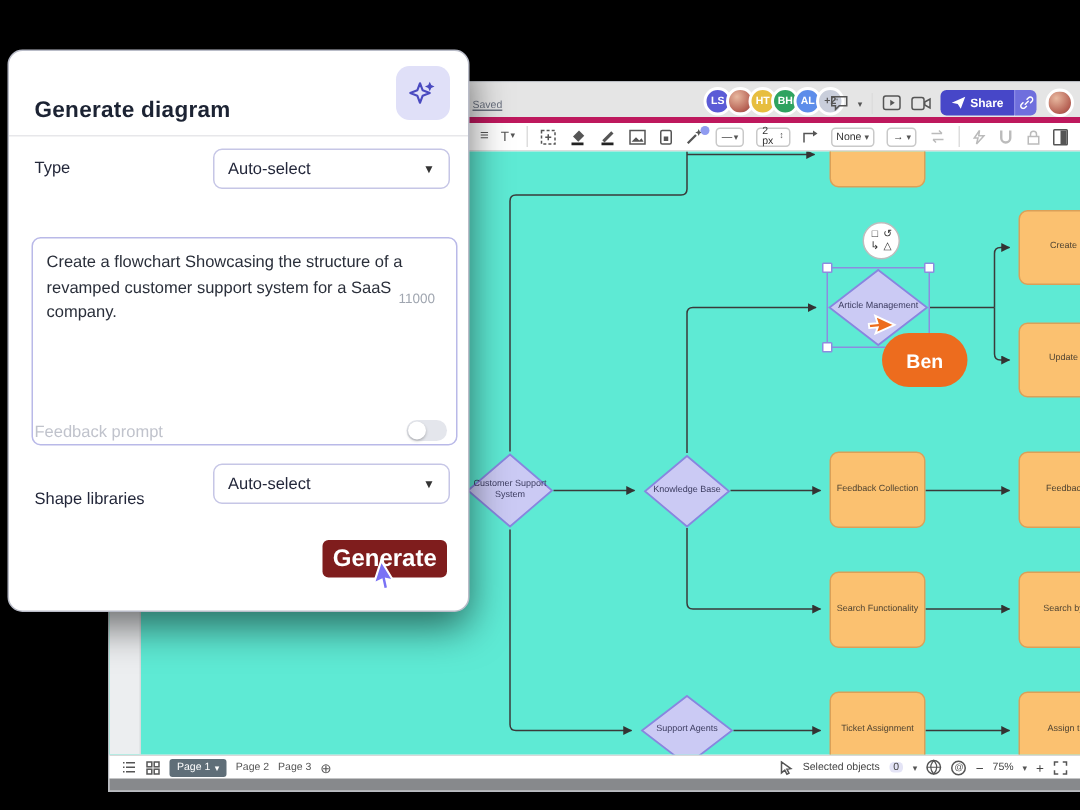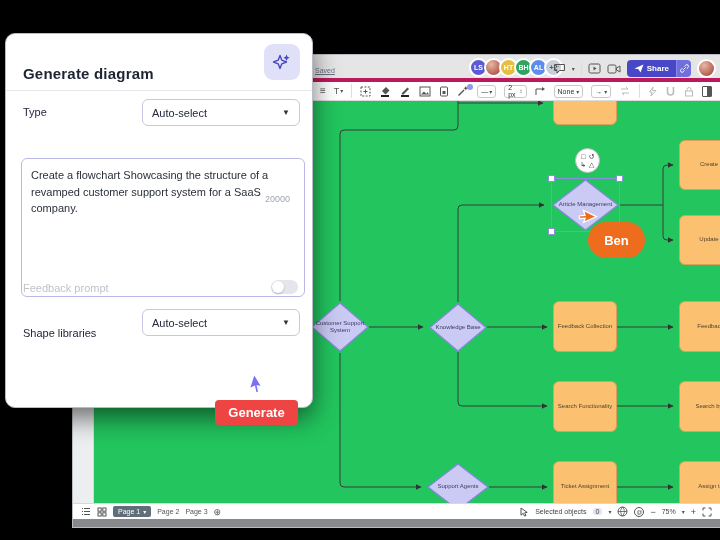--- a/index.html
+++ b/index.html
@@ -40,21 +40,21 @@
   .caret { font-size:6px; color:#555; }
   .wand-wrap { position:relative; }
   .wand-dot { position:absolute; right:-4px; top:-1px; width:6px; height:6px;
     border-radius:50%; background:#8f9bf0; }
   .panel-ic { margin-left:auto; margin-right:8px; width:12px; height:11px;
     border:1px solid #555; border-radius:1px; position:relative; }
   .panel-ic::after { content:""; position:absolute; right:0; top:0; bottom:0; width:4px;
     background:#555; }
 
   
-  .app-main { position:relative; height:402px; overflow:hidden; background:#22c55e; }
+  .app-main { position:relative; height:402px; overflow:hidden; background:#5eead4; }
   .left-strip { position:absolute; left:0; top:0; bottom:0; width:21px; background:#eceef0;
     border-right:1px solid #d9dbdd; z-index:2; }
   .edges { position:absolute; left:0; top:0; z-index:1; }
   .node { position:absolute; background:#fbc170; border:1px solid #daa058; border-radius:6px;
     display:flex; align-items:center; justify-content:center; text-align:center;
     font-size:6px; color:#504432; line-height:1.3; padding:2px; white-space:normal; z-index:3; }
   .node.clip { white-space:nowrap; overflow:hidden; }
   .diamond { position:absolute; z-index:3; }
   .diamond svg { position:absolute; left:0; top:0; }
   .diamond polygon { stroke:#8886df; stroke-width:1.2; }
@@ -101,22 +101,22 @@
   .dd .caret { margin-left:auto; font-size:8px; color:#333; }
   .prompt { position:absolute; left:15px; top:100px; width:284px; height:139px;
     border:1px solid #b9b9e8; border-radius:6px; padding:8px 9px; font-size:11px;
     line-height:1.5; color:#2a2f3a;margin-top:24px; }
   .char-count { position:absolute; right:22px; top:160px; font-size:9px; color:#a0a6b0; }
   .toggle { position:absolute; right:14px; top:246px; width:27px; height:14px;
     border-radius:7px; background:#e4e6ec; }
   .toggle .knob { position:absolute; left:1px; top:1px; width:12px; height:12px;
     border-radius:50%; background:#fff; box-shadow:0 1px 2px rgba(0,0,0,.25); }
   .generate-btn { position:absolute; right:14px; top:326px; width:83px; height:25px;
-    background:#ef4444; border:none; border-radius:4px; color:#fff; font-size:13px;
-    font-weight:bold; display:flex; align-items:center; justify-content:center;margin-top:40px; }
+    background:#7f1d1d; border:none; border-radius:4px; color:#fff; font-size:16px;
+    font-weight:bold; display:flex; align-items:center; justify-content:center; }
 </style>
 </head>
 <body>
 
 <div class="stage">
 
   <div class="app-window">
 
     <div class="app-header">
       <span class="saved">Saved</span>
@@ -405,21 +405,21 @@
       </span>
     </div>
 
     <span class="dlg-label" style="top:72px">Type</span>
     <div class="dd" style="top:65px">
       <span>Auto-select</span>
       <span class="caret">▼</span>
     </div>
 
     <div class="prompt">Create a flowchart Showcasing the structure of a revamped customer support system for a SaaS company.</div>
-    <span class="char-count">20000</span>
+    <span class="char-count">11000</span>
 
     <span class="dlg-label muted" style="top:248px">Feedback prompt</span>
     <span class="toggle">
       <span class="knob"></span>
     </span>
 
     <span class="dlg-label" style="top:293px">Shape libraries</span>
     <div class="dd" style="top:275px">
       <span>Auto-select</span>
       <span class="caret">▼</span>

